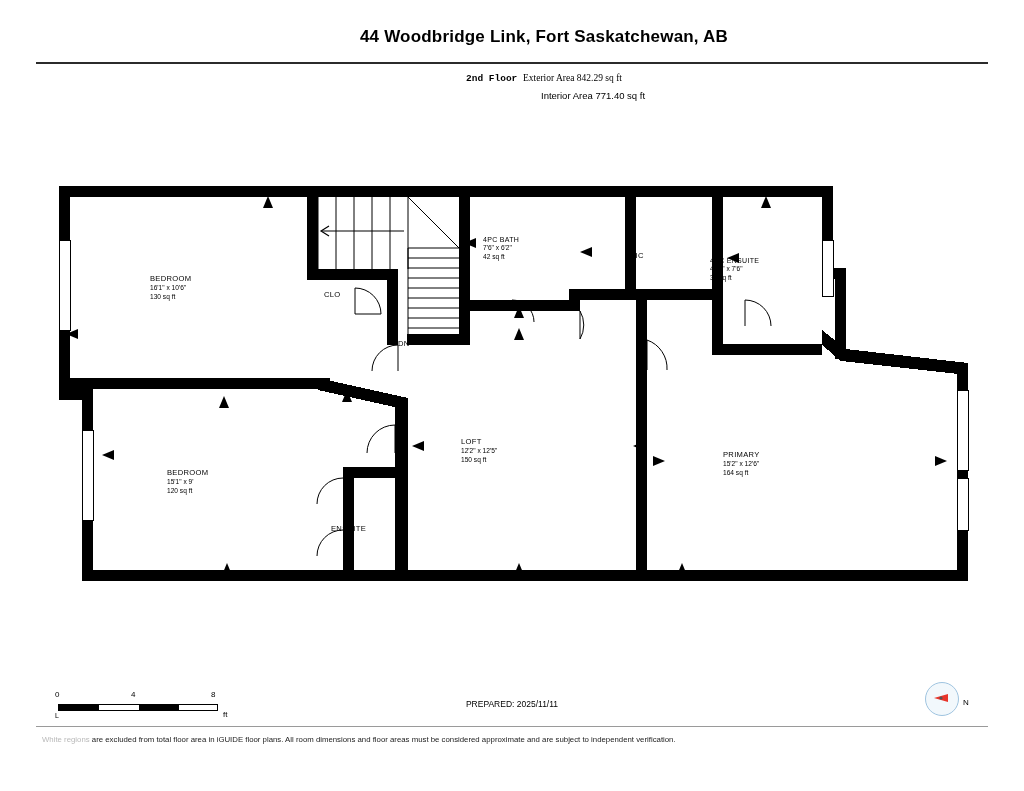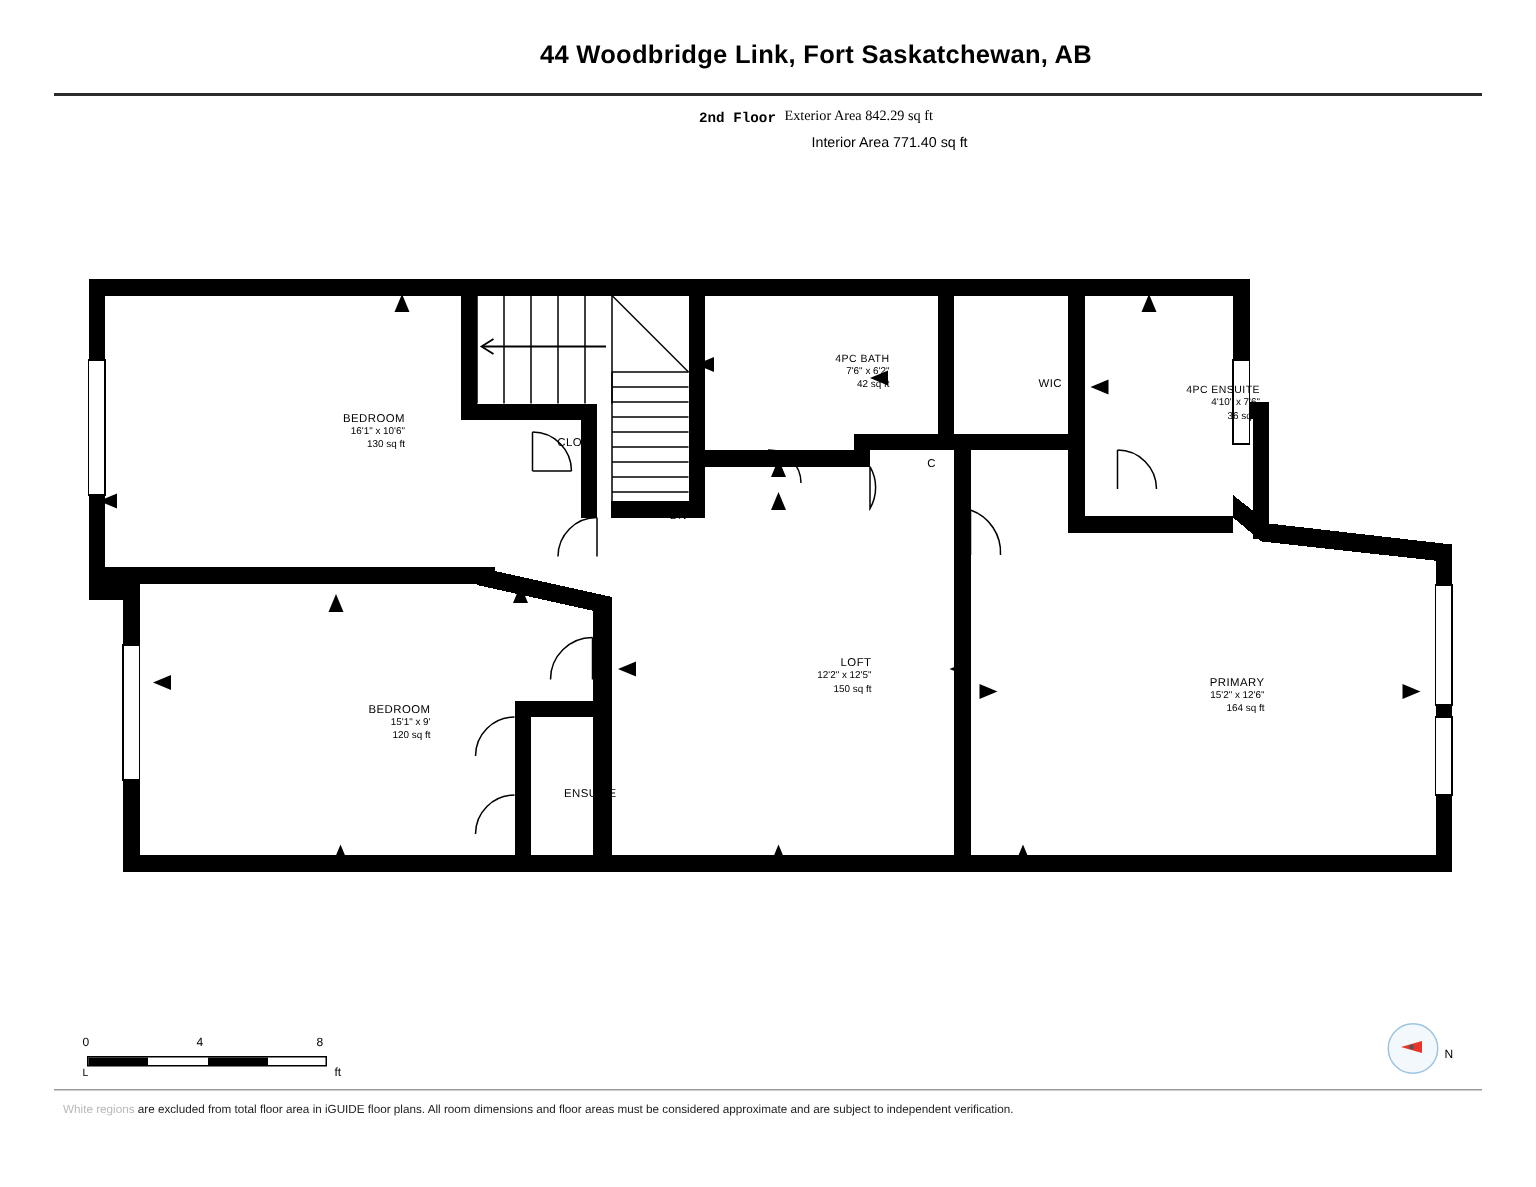--- a/index.html
+++ b/index.html
@@ -70,21 +70,21 @@
     position: absolute;
     left: 0;
     top: 0;
     width: 1024px;
     height: 791px;
   }
 
   
   .room {
     position: absolute;
-    text-align: right;
+    text-align: left;
     line-height: 1.35;
     white-space: nowrap;
   }
   .room .rname {
     font-size: 7.6px;
     letter-spacing: 0.3px;
   }
   .room .rdim {
     font-size: 6.6px;
   }
@@ -356,21 +356,21 @@
     <div class="rdim">7'6" x 6'2"</div>
     <div class="rarea">42 sq ft</div>
   </div>
 
   <div class="room small" style="left:710px; top:256px; width:130px;">
     <div class="rname">4PC ENSUITE</div>
     <div class="rdim">4'10" x 7'6"</div>
     <div class="rarea">36 sq ft</div>
   </div>
 
-  <div class="room" style="left:308px; top:290px; width:80px;">
+  <div class="room" style="left:324px; top:290px; width:80px;">
     <div class="rname">CLO</div>
   </div>
 
   <div class="room" style="left:331px; top:524px; width:80px;">
     <div class="rname">ENSUITE</div>
   </div>
 
   <div class="room" style="left:628px; top:251px; width:80px;">
     <div class="rname">WIC</div>
   </div>
@@ -387,20 +387,21 @@
     <div class="nums">
       <span style="left:0px;">0</span>
       <span style="left:76px;">4</span>
       <span style="left:156px;">8</span>
     </div>
     <div class="bar"></div>
     <div class="lmark">L</div>
     <div class="unit">ft</div>
   </div>
 
+  <div class="prepared">PREPARED: 2025/11/11</div>
 
   <div class="compass">
     <div class="circ"></div>
     <svg width="32" height="32" viewBox="0 0 32 32" style="position:absolute;left:0;top:0;">
       <polygon points="23,12 9,16 23,20" fill="#e8342a"></polygon>
       <circle cx="16" cy="16" r="1.6" fill="#555555"></circle>
     </svg>
     <div class="nlabel">N</div>
   </div>
 

